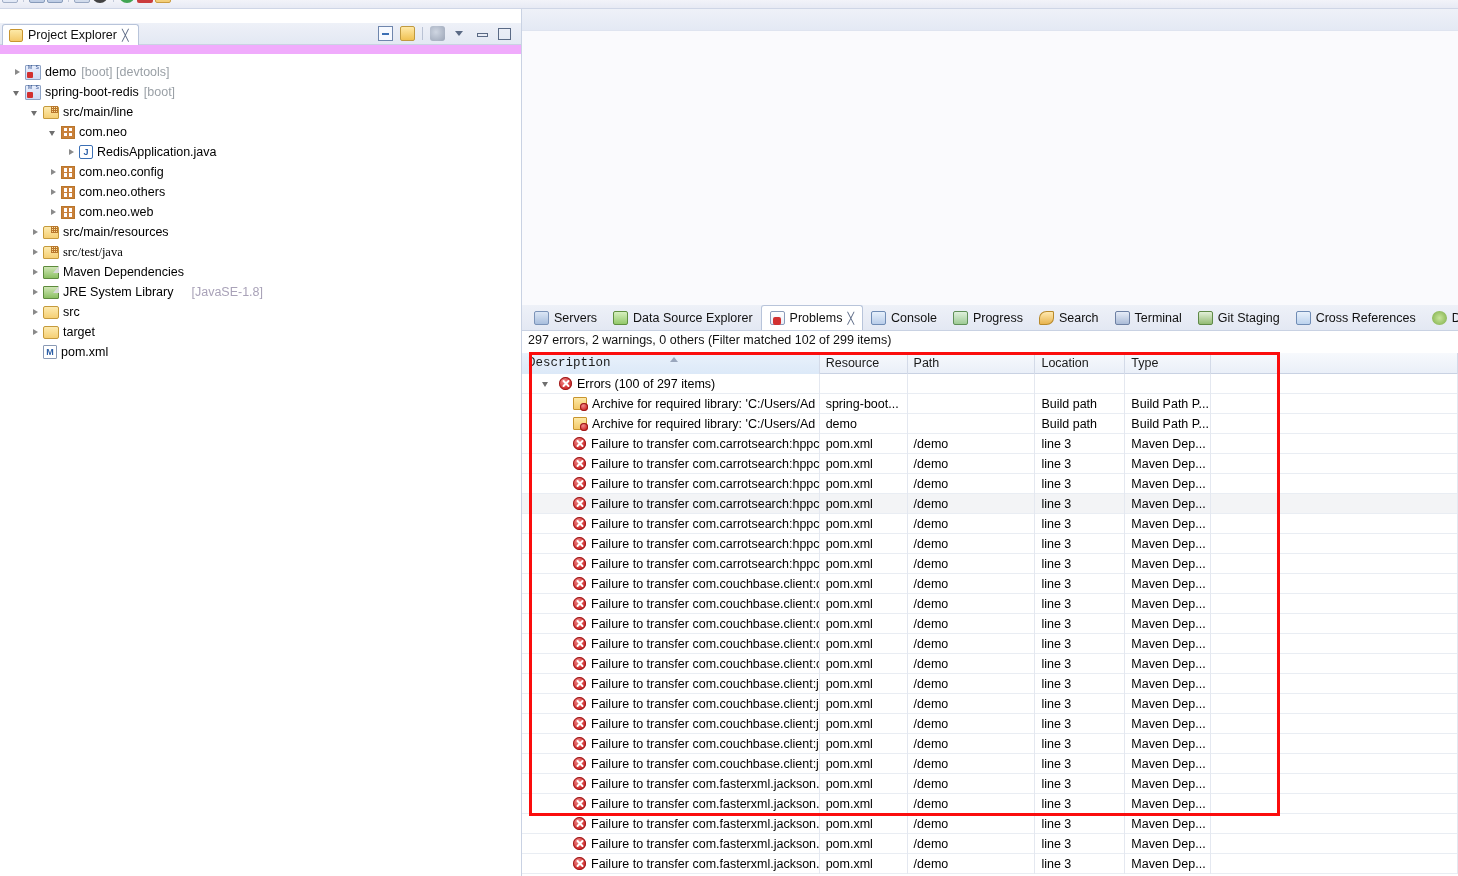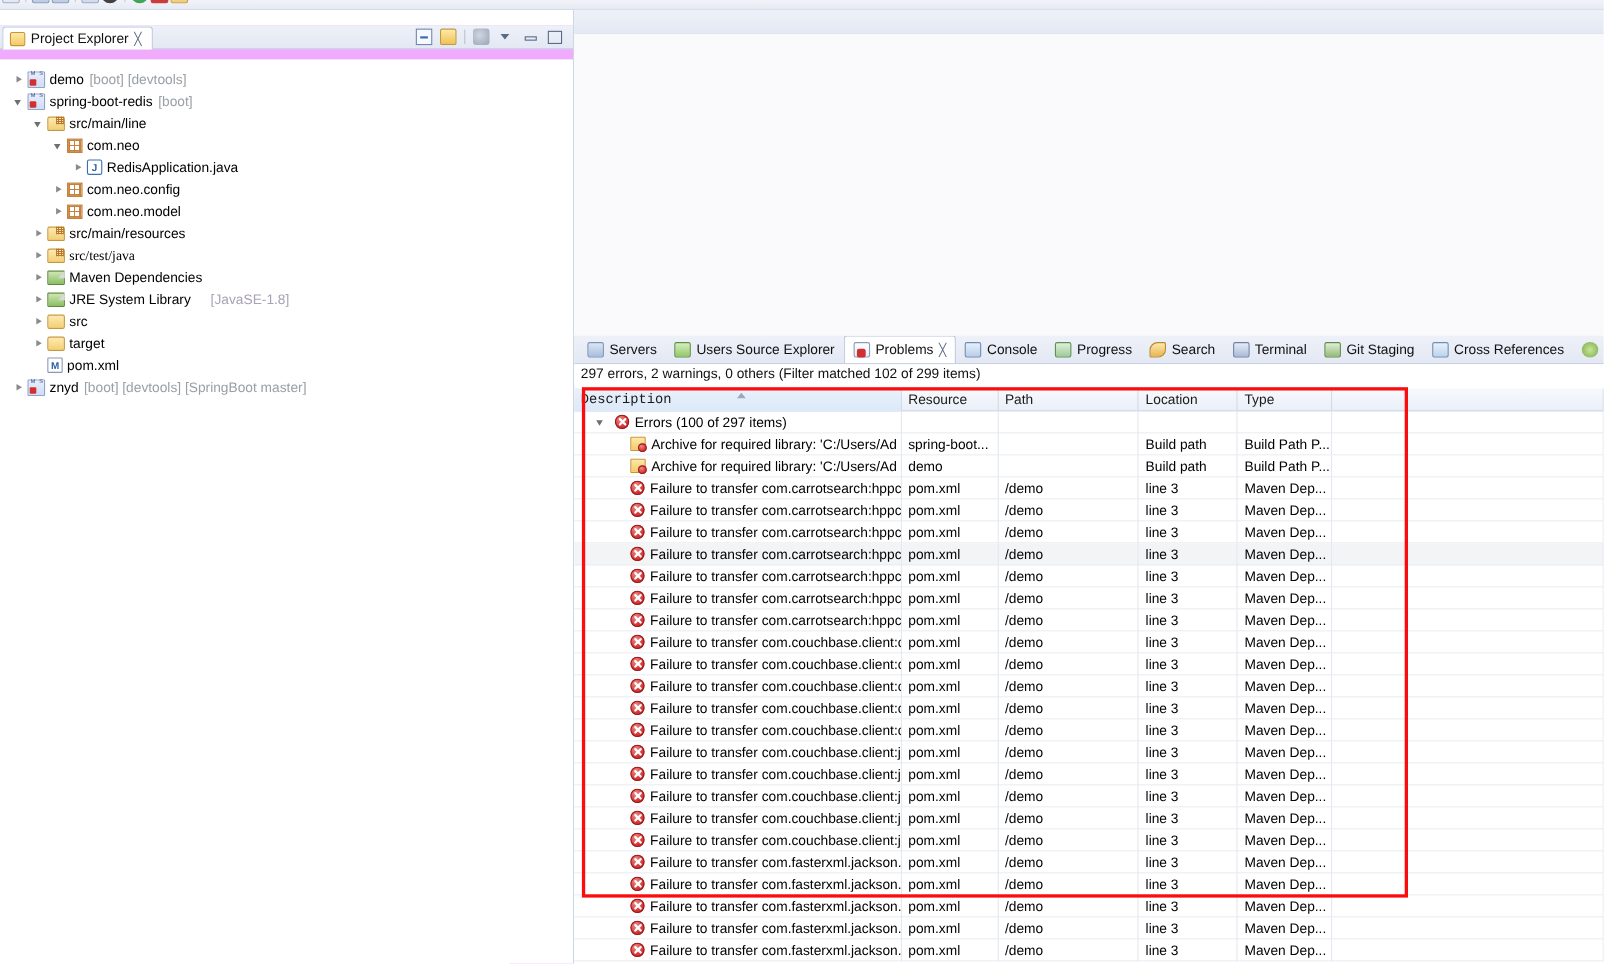--- a/index.html
+++ b/index.html
@@ -334,21 +334,26 @@
           <span class="lbl">RedisApplication.java</span>
         </div>
         <div class="node" style="padding-left: 48px;">
           <span class="arrow closed"></span>
           <span class="ic ic-pkg"></span>
           <span class="lbl">com.neo.config</span>
         </div>
         <div class="node" style="padding-left: 48px;">
           <span class="arrow closed"></span>
           <span class="ic ic-pkg"></span>
-          <span class="lbl">com.neo.model</span>
+          <span class="lbl">com.neo.others</span>
+        </div>
+        <div class="node" style="padding-left: 48px;">
+          <span class="arrow closed"></span>
+          <span class="ic ic-pkg"></span>
+          <span class="lbl">com.neo.web</span>
         </div>
         <div class="node" style="padding-left: 30px;">
           <span class="arrow closed"></span>
           <span class="ic ic-srcfolder"></span>
           <span class="lbl">src/main/resources</span>
         </div>
         <div class="node" style="padding-left: 30px; font-family: Liberation Serif, serif;">
           <span class="arrow closed"></span>
           <span class="ic ic-srcfolder"></span>
           <span class="lbl">src/test/java</span>
@@ -372,43 +377,37 @@
         <div class="node" style="padding-left: 30px;">
           <span class="arrow closed"></span>
           <span class="ic ic-folder"></span>
           <span class="lbl">target</span>
         </div>
         <div class="node" style="padding-left: 30px;">
           <span class="arrow none"></span>
           <span class="ic ic-xml">M</span>
           <span class="lbl">pom.xml</span>
         </div>
-        <div class="node" style="padding-left: 12px;">
-          <span class="arrow closed"></span>
-          <span class="ic ic-proj"></span>
-          <span class="lbl">znyd</span>
-          <span class="dim">[boot] [devtools] [SpringBoot master]</span>
-        </div>
       </div>
   </div>
 
   <div class="editor-area">
     <div class="editor-tabstrip"></div>
     <div class="editor-blank"></div>
   </div>
 
   <div class="problems">
     <div class="pr-tabrow" id="pr-tabs">
         <div class="pr-tab">
           <span class="ti ti-servers"></span>
           <span>Servers</span>
         </div>
         <div class="pr-tab">
           <span class="ti ti-ds"></span>
-          <span>Users Source Explorer</span>
+          <span>Data Source Explorer</span>
         </div>
         <div class="pr-tab active">
           <span class="ti ti-problems"></span>
           <span>Problems</span>
           <span class="x-glyph">╳</span>
         </div>
         <div class="pr-tab">
           <span class="ti ti-console"></span>
           <span>Console</span>
         </div>

